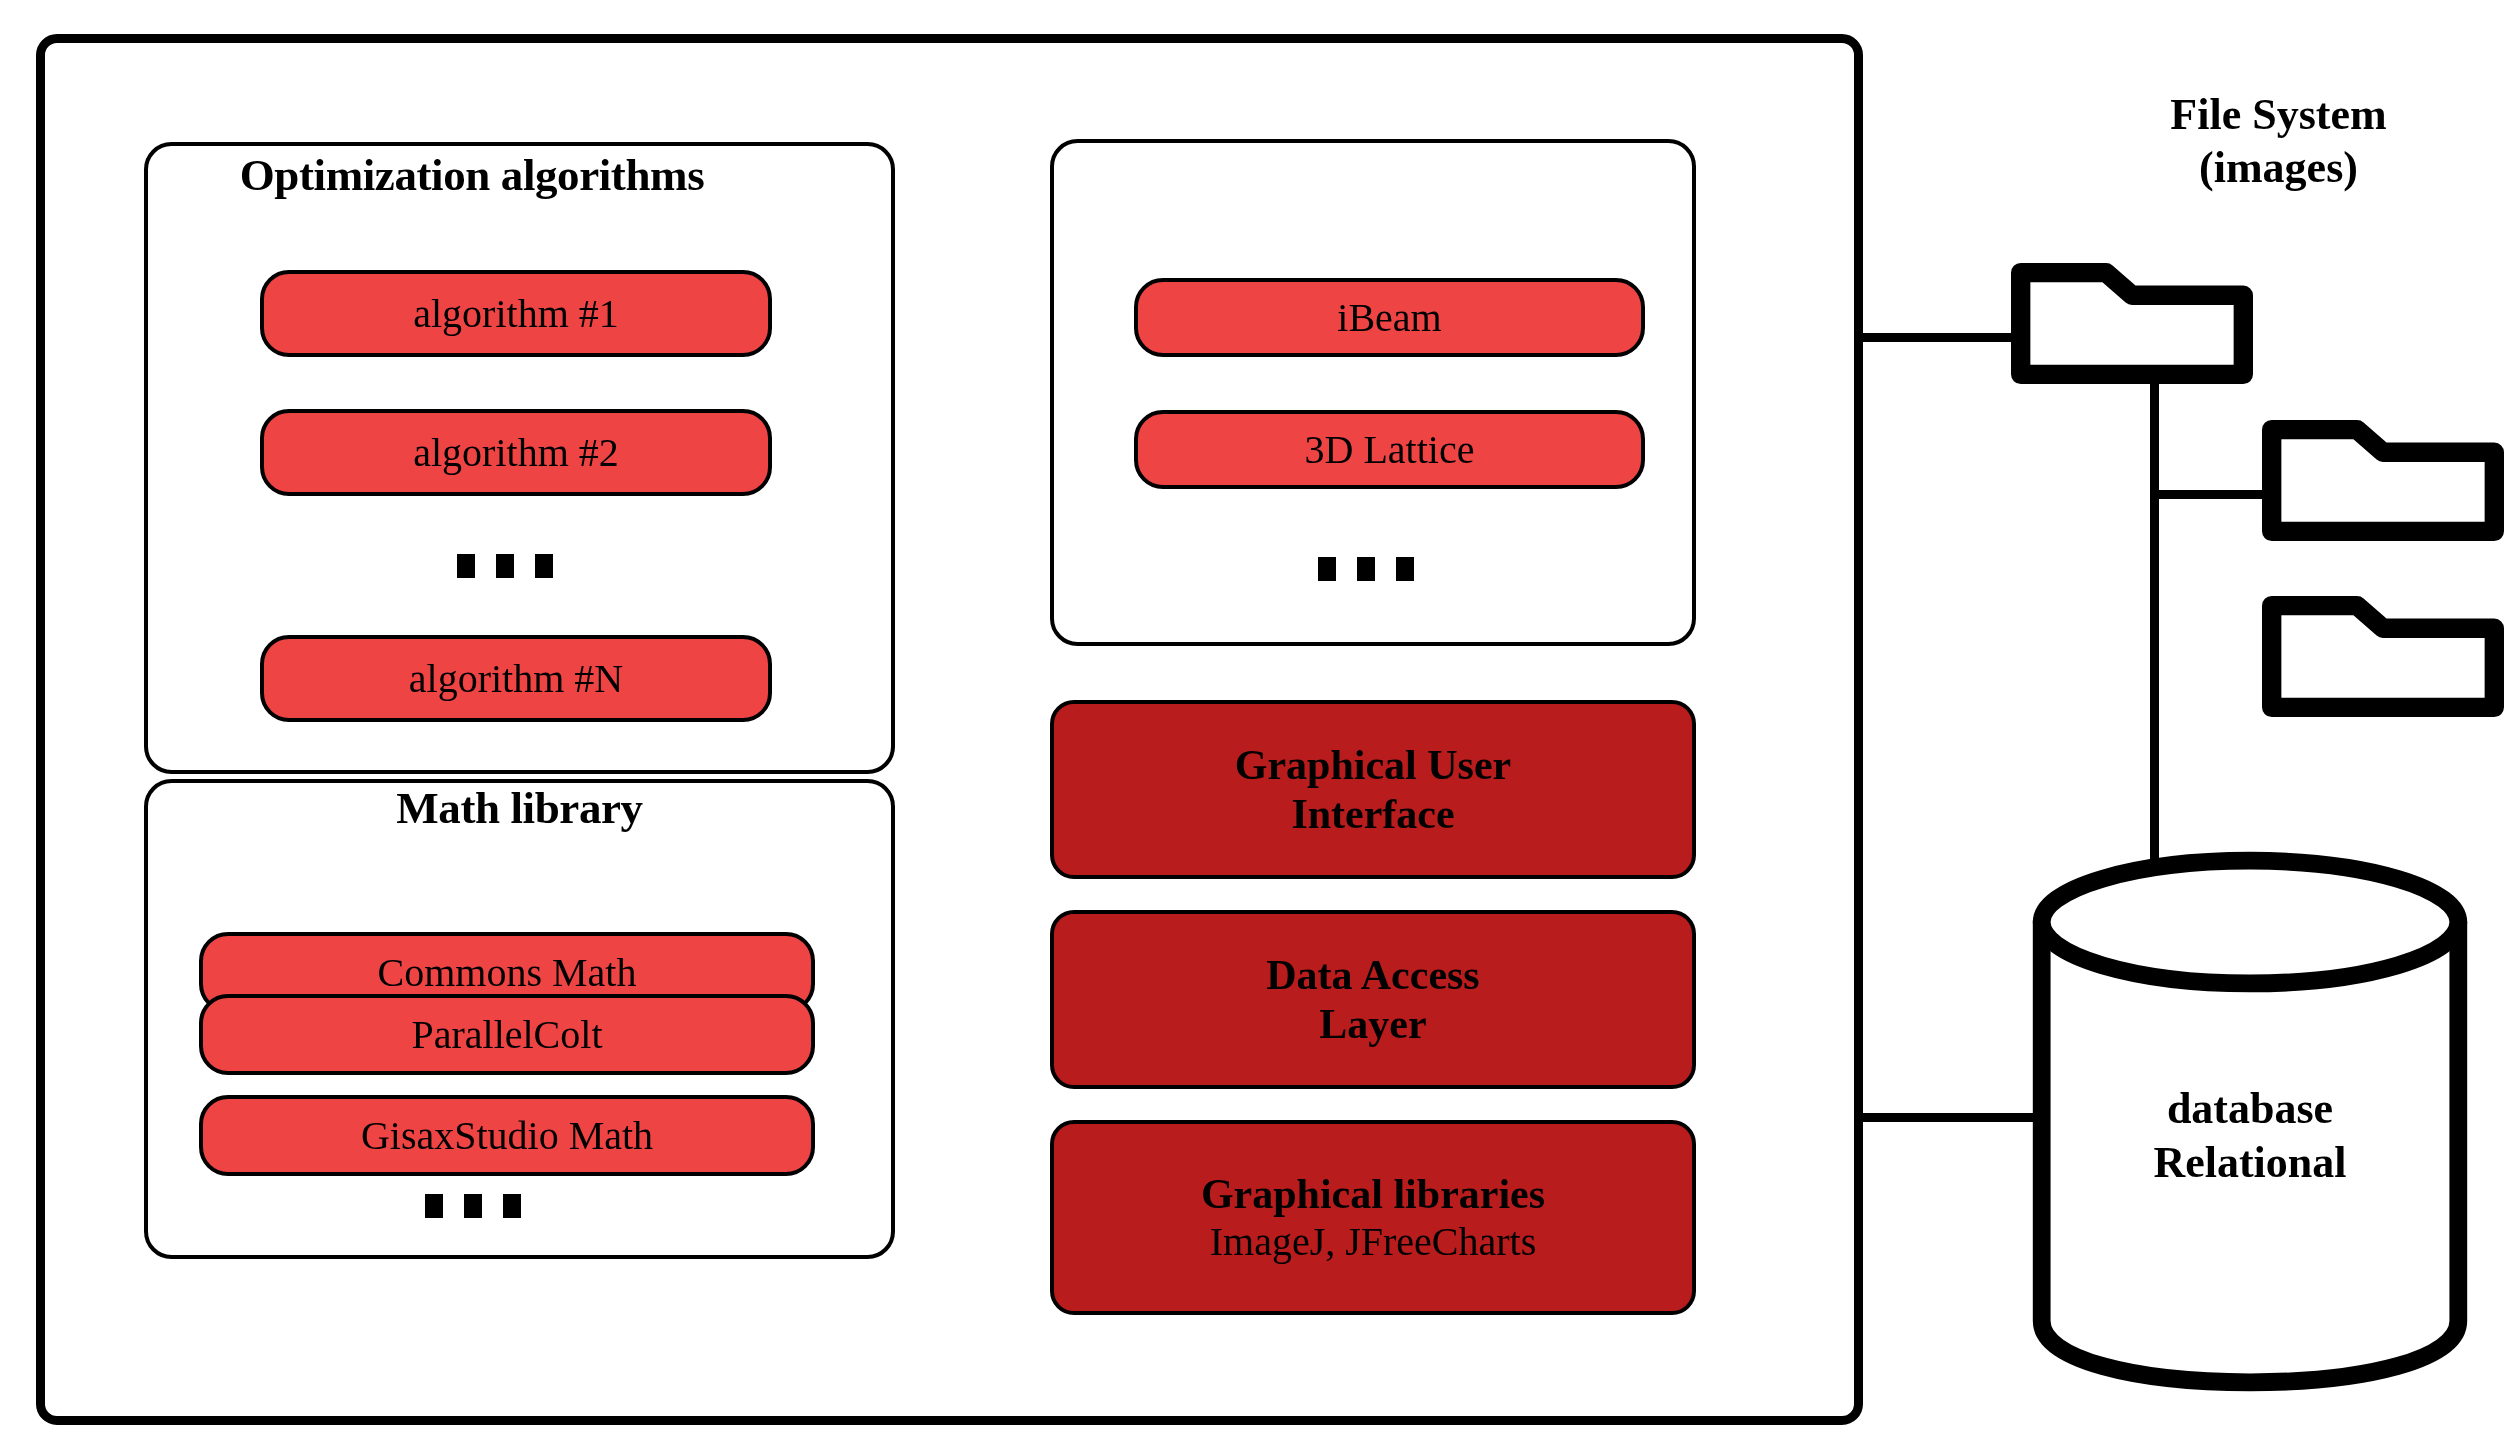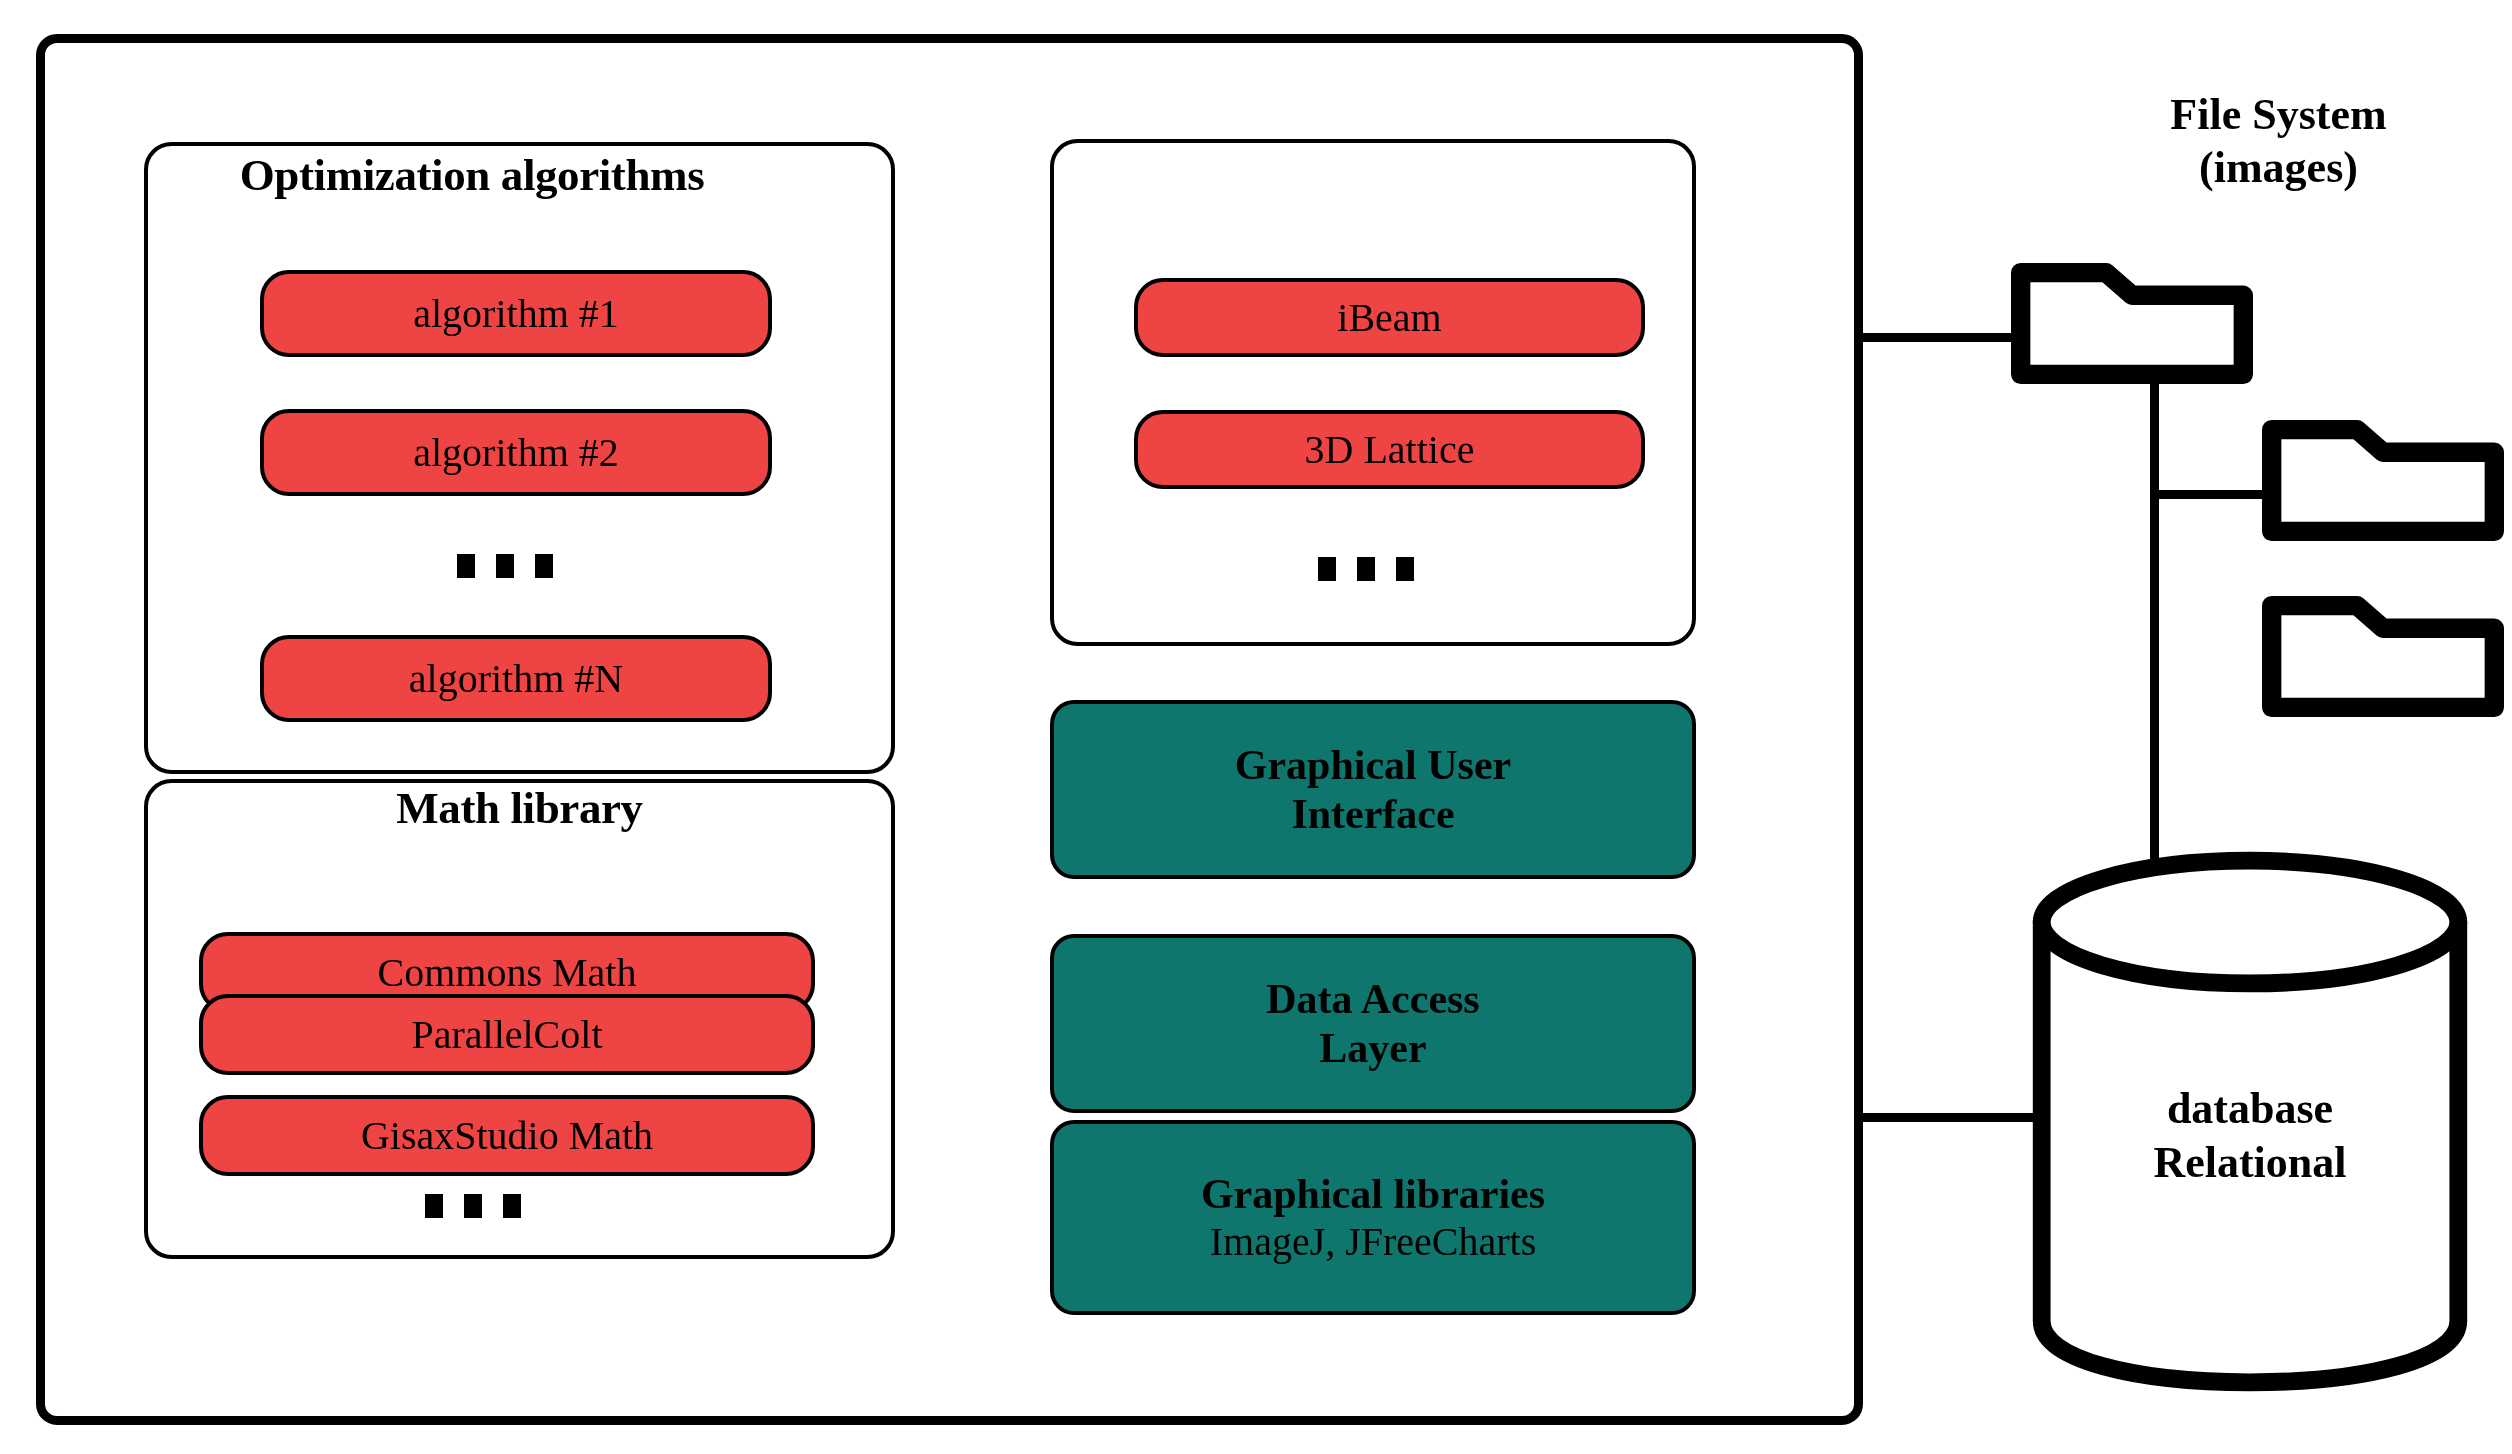--- a/index.html
+++ b/index.html
@@ -68,21 +68,21 @@
     text-align: center;
     font-size: 40px;
     line-height: 1.1;
     white-space: nowrap;
   }
 
   
   .service-box {
     position: absolute;
     box-sizing: border-box;
-    background: #0f766e;
+    background: #b91c1c;
     border: 4.8px solid #000000;
     border-radius: 24px;
     display: flex;
     flex-direction: column;
     align-items: center;
     justify-content: center;
     text-align: center;
   }
   .service-title {
     font-weight: bold;
@@ -217,21 +217,21 @@
     <span></span>
       <span></span>
       <span></span>
   </div>
 
   <div class="service-box" style="left:1050px; top:700px; width:646px; height:179px;">
     <span class="service-title">Graphical User</span>
     <span class="service-title">Interface</span>
   </div>
 
-  <div class="service-box" style="left:1050px; top:910px; width:646px; height:179px;margin-top:24px;">
+  <div class="service-box" style="left:1050px; top:910px; width:646px; height:179px;">
     <span class="service-title">Data Access</span>
     <span class="service-title">Layer</span>
   </div>
 
   <div class="service-box" style="left:1050px; top:1120px; width:646px; height:195px;">
     <span class="service-title">Graphical libraries</span>
     <span class="service-sub">ImageJ, JFreeCharts</span>
   </div>
 
   <div class="ext-heading" style="left:2044px; top:89px; width:469px;">

